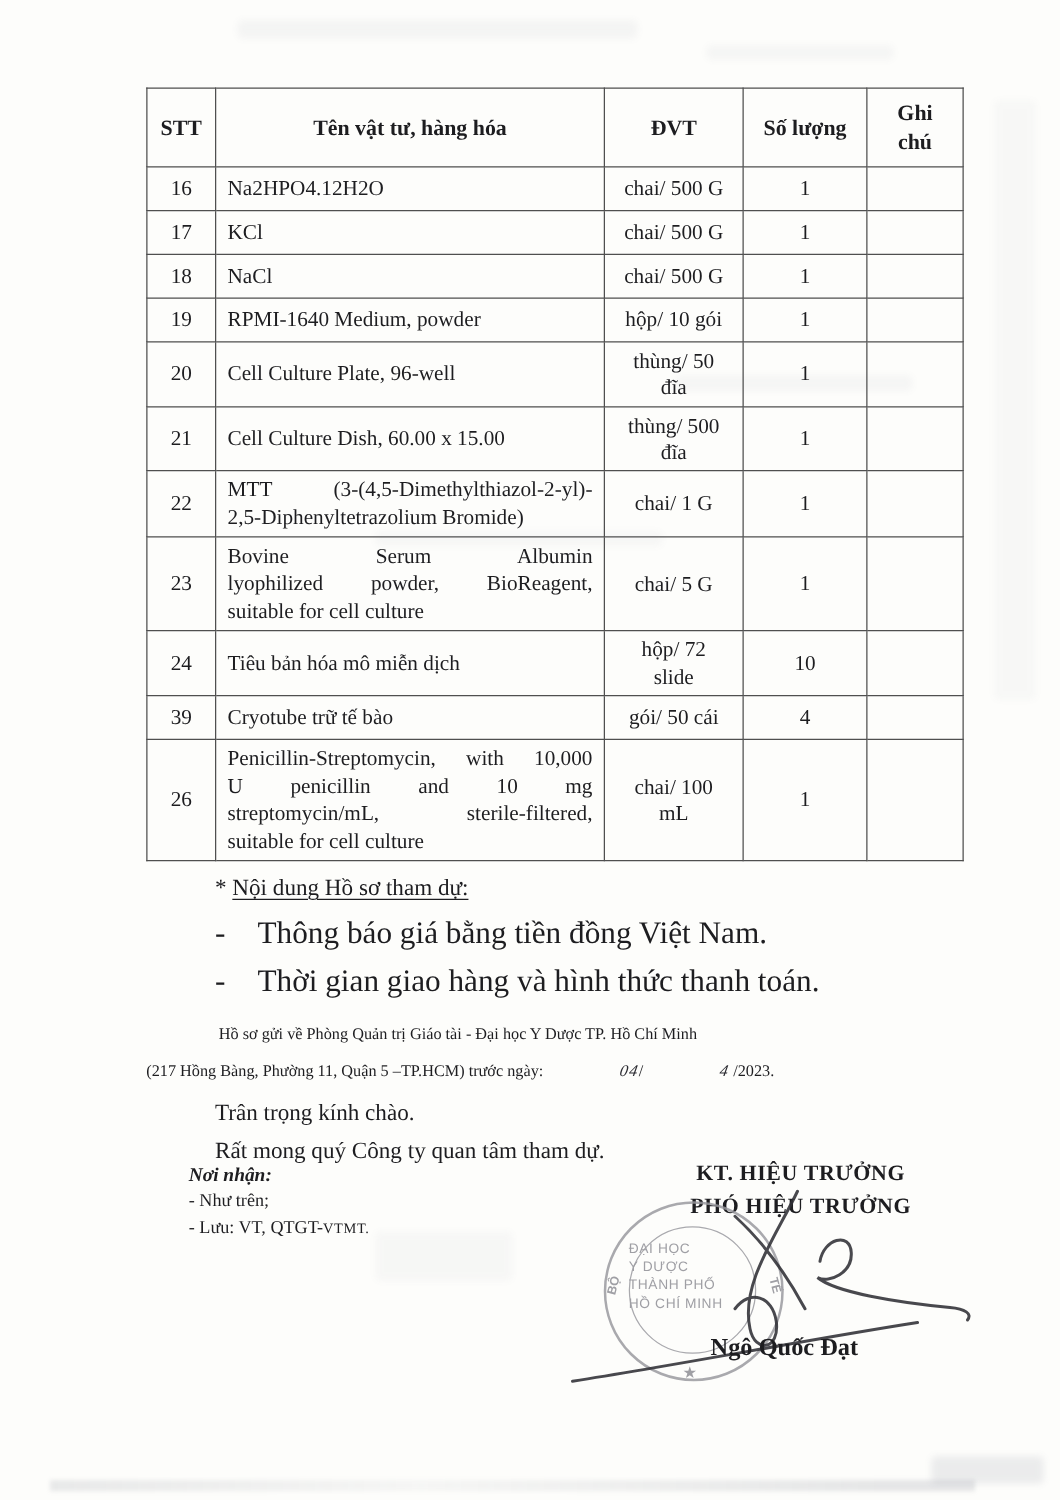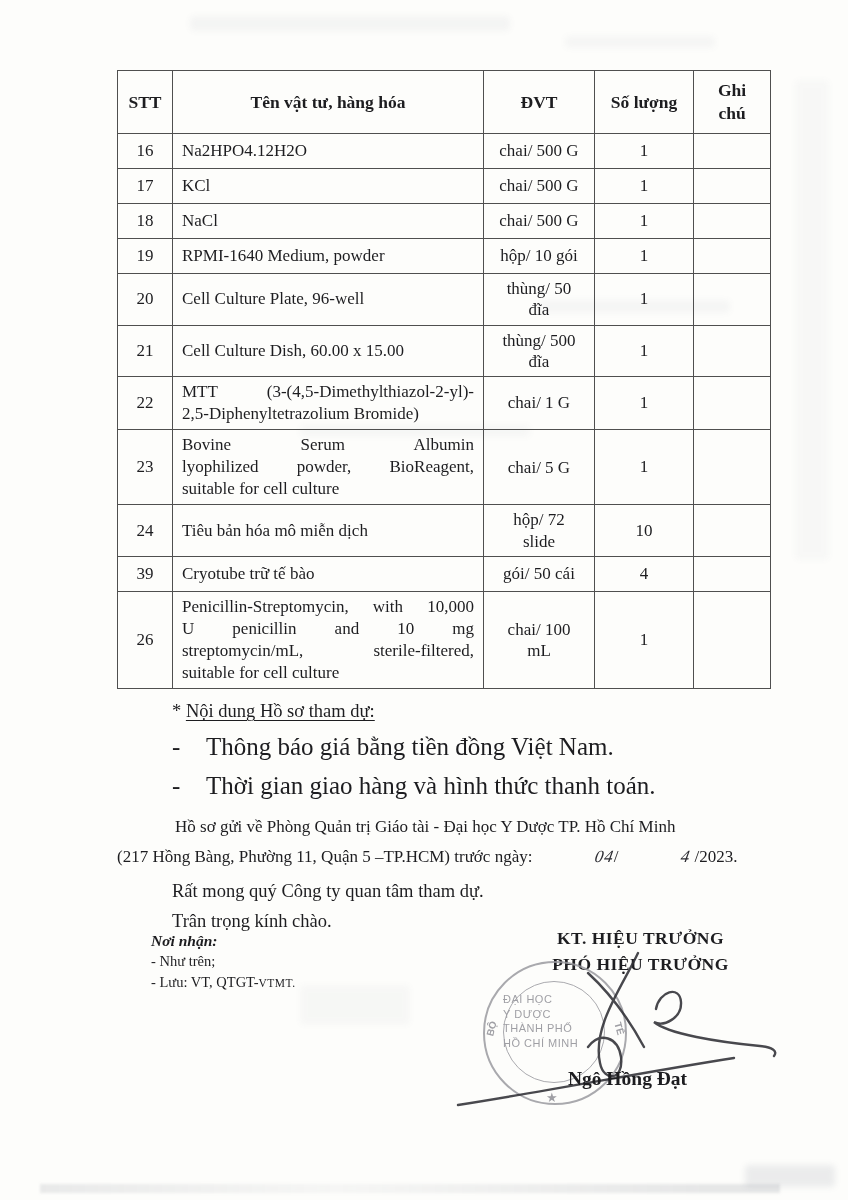--- a/index.html
+++ b/index.html
@@ -23,21 +23,21 @@
   .name-line:last-child{text-align-last:left;}
   td.cell-unit{text-align:center;white-space:pre-line;line-height:1.25;}
   td.cell-qty{text-align:center;}
   td.cell-note{}
   
   .notes{margin-top:12px;font-size:18px;}
   .note-head{margin:0 0 0 55px;padding:0;font-size:18.5px;}
   .note-head .u{text-decoration:underline;text-underline-offset:3px;text-align:center;}
   .bullet{margin:11px 0 0 55px;padding:0;font-size:25px;}
   .bullet .dash{display:inline-block;width:34px;}
-  .para{margin:12px 0 0 0;padding:0;font-size:17px;line-height:30px;}
+  .para{margin:12px 0 0 0;padding:0;font-size:13px;line-height:30px;}
   .para.indent{text-indent:58px;}
   .hand{display:inline-block;font-style:italic;transform:skewX(-10deg);letter-spacing:1px;color:#2a2a30;}
   .closing{margin:9px 0 0 55px;padding:0;font-size:18.5px;}
   
   .footer-left{position:absolute;left:151px;top:930px;font-size:14.5px;line-height:21px;}
   .footer-left .title{font-weight:bold;font-style:italic;font-size:15.5px;margin:0;}
   .footer-left p{margin:0;}
   .small-caps{font-size:11.5px;letter-spacing:.5px;}
   .footer-right{position:absolute;left:483px;top:925px;width:315px;text-align:center;font-weight:bold;font-size:17.5px;line-height:26px;}
   .footer-right p{margin:0;letter-spacing:.5px;}
@@ -208,22 +208,22 @@
 
     <div class="notes">
       <p class="note-head"><span>*</span> <span class="u">Nội dung Hồ sơ tham dự:</span></p>
       <p class="bullet"><span class="dash">-</span><span>Thông báo giá bằng tiền đồng Việt Nam.</span></p>
       <p class="bullet"><span class="dash">-</span><span>Thời gian giao hàng và hình thức thanh toán.</span></p>
     </div>
 
     <p class="para indent"><span>Hồ sơ gửi về Phòng Quản trị Giáo tài - Đại học Y Dược TP. Hồ Chí Minh</span><br>
       <span>(217 Hồng Bàng, Phường 11, Quận 5 –TP.HCM) trước ngày: </span><span class="hand">04</span><span>/ </span><span class="hand">4</span><span> /2023.</span></p>
 
+    <p class="closing">Trân trọng kính chào.</p>
     <p class="closing">Rất mong quý Công ty quan tâm tham dự.</p>
-    <p class="closing">Trân trọng kính chào.</p>
   </div>
 
   <div class="footer-left">
     <p class="title">Nơi nhận:</p>
     <p>- Như trên;</p>
     <p><span>- Lưu: VT, QTGT-</span><span class="small-caps">VTMT.</span></p>
   </div>
 
   <div class="footer-right">
     <p>KT. HIỆU TRƯỞNG</p>
@@ -246,15 +246,15 @@
 
   <svg class="signature" width="370" height="185" viewBox="0 0 370 185">
     <g fill="none" stroke="#303036" stroke-width="2.4" stroke-linecap="round" opacity="0.88">
       <path d="M 208 18 C 192 52, 162 92, 170 128 C 174 148, 194 145, 191 122 C 188 102, 170 96, 158 112"></path>
       <path d="M 158 38 C 182 60, 200 86, 214 112"></path>
       <path d="M 226 74 C 229 56, 250 50, 251 67 C 252 83, 234 92, 224 87 C 238 99, 288 107, 330 111 C 342 112, 348 116, 344 121"></path>
       <path d="M 28 170 C 118 156, 220 136, 304 123"></path>
     </g>
   </svg>
 
-  <p class="signer-name">Ngô Hồng Đạt</p>
+  <p class="signer-name">Ngô Quốc Đạt</p>
 
 </div>
 
 </body></html>

